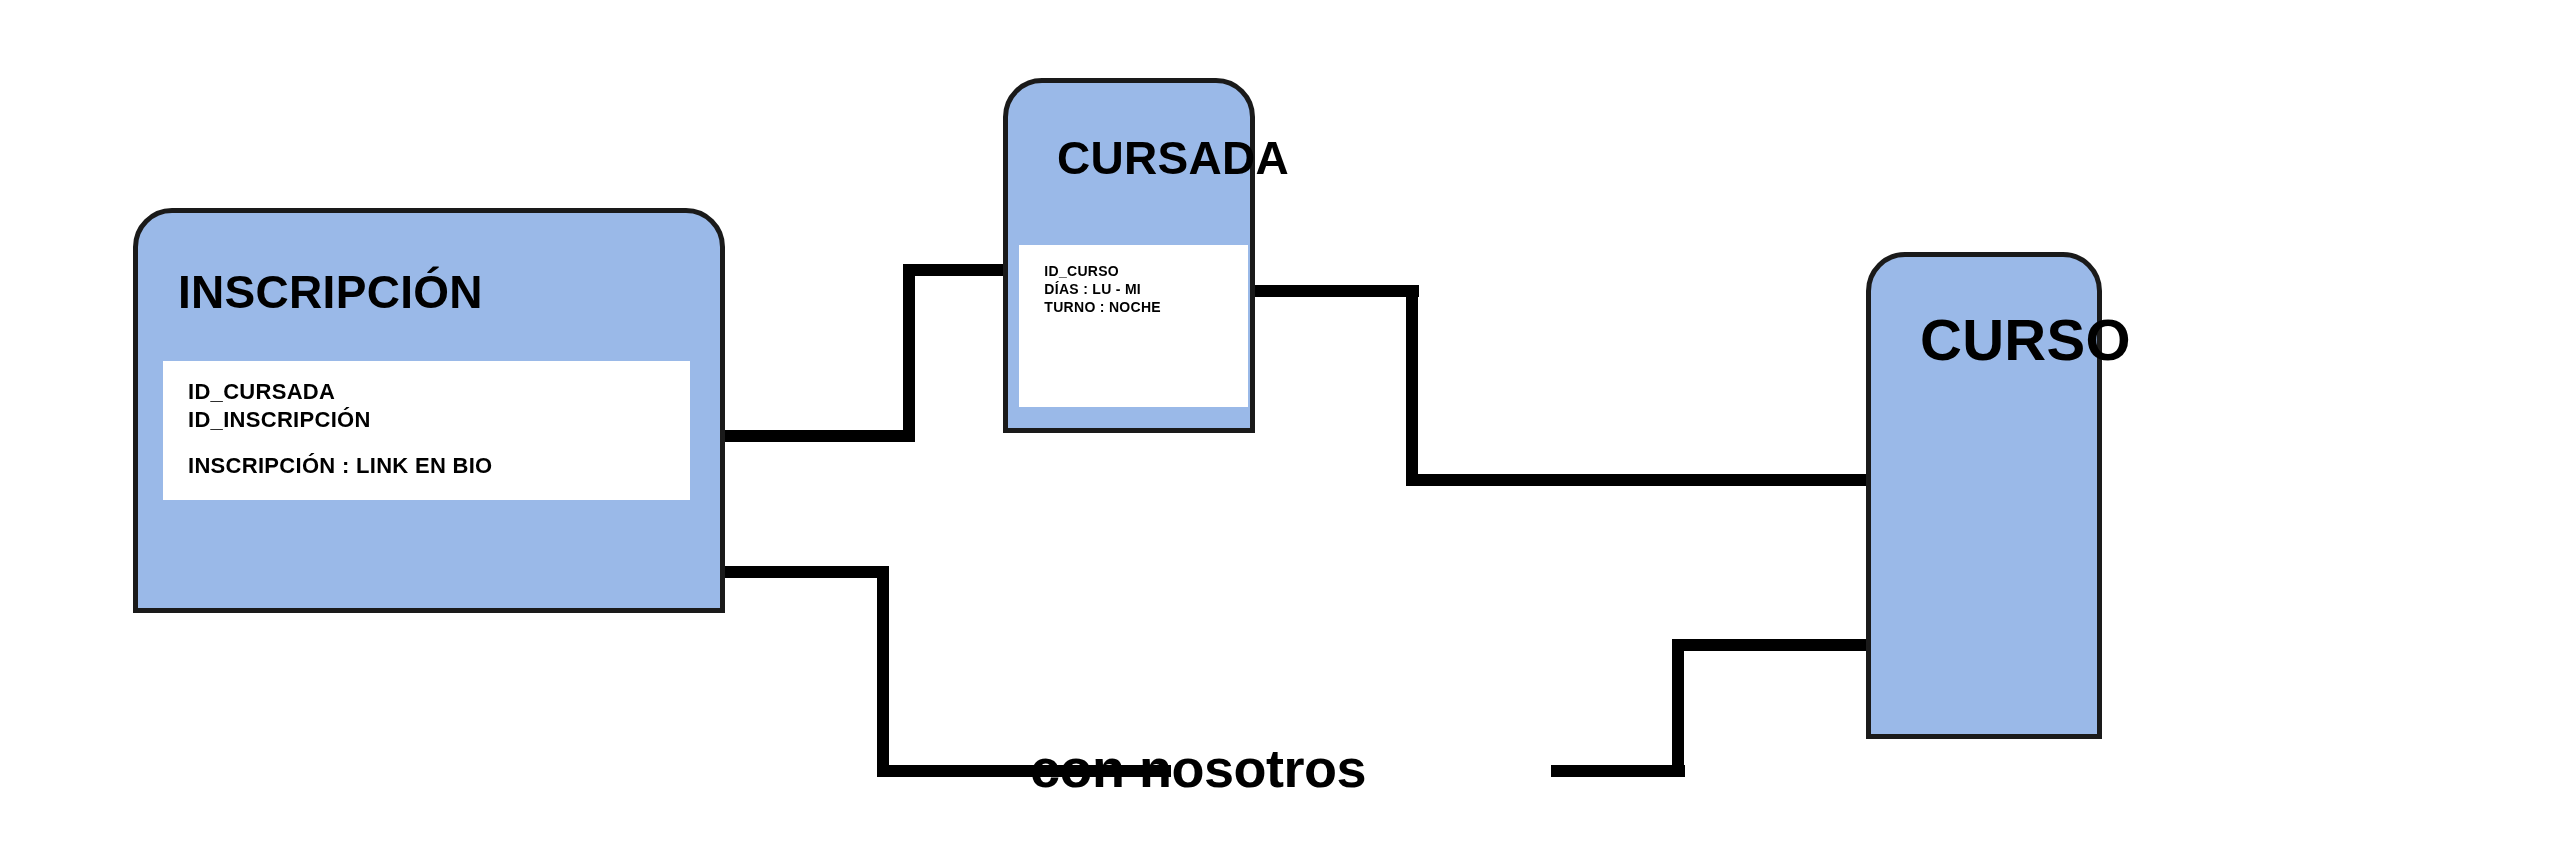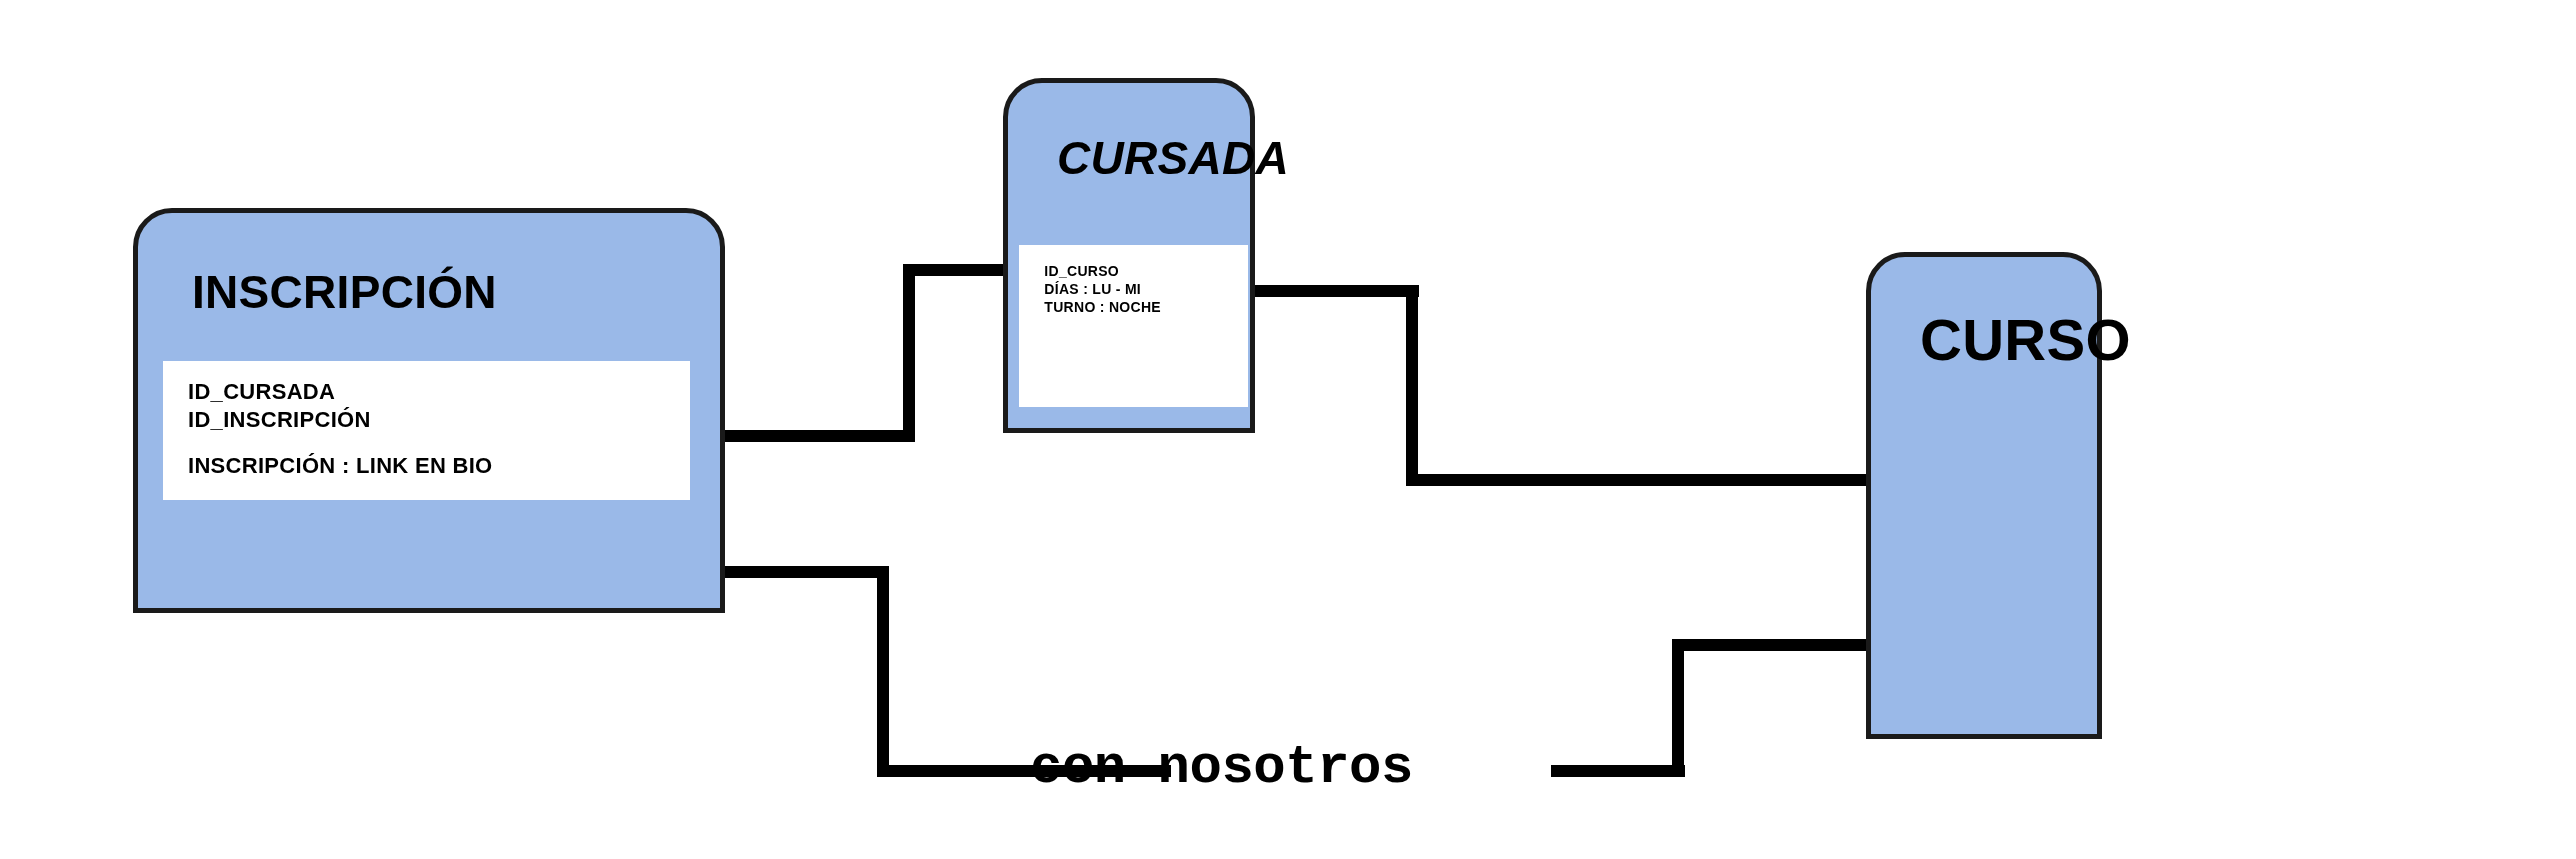--- a/index.html
+++ b/index.html
@@ -60,26 +60,26 @@
     position: absolute;
     color: #000000;
     font-weight: 900;
     white-space: nowrap;
     line-height: 1;
     letter-spacing: -0.5px;
   }
 
   
   #ent-inscripcion { left: 133px; top: 208px; width: 592px; height: 405px; }
-  #ttl-inscripcion { left: 54px;  top: 56px; font-size: 46px; }
+  #ttl-inscripcion { left: 40px;  top: 56px; font-size: 46px; }
   #pnl-inscripcion { left: 25px;  top: 148px; width: 527px; height: 139px; padding: 17.5px 0 0 25px; }
   #pnl-inscripcion .attr-line { font-size: 22px; }
 
   #ent-cursada { left: 1003px; top: 78px; width: 252px; height: 355px; }
-  #ttl-cursada  { left: 49px;  top: 52px; font-size: 46px; font-style: italic; }
+  #ttl-cursada  { left: 49px;  top: 52px; font-size: 46px; }
   #pnl-cursada  { left: 11.3px;  top: 162px; width: 229px; height: 162px; padding: 17.5px 0 0 25px; }
   #pnl-cursada .attr-line { font-size: 14px; }
 
   #ent-curso { left: 1866px; top: 252px; width: 236px; height: 487px; }
   #ttl-curso  { left: 49px;  top: 54px; font-size: 58px; }
   #pnl-curso  { left: 17.5px;  top: 147px; width: 212px; height: 295px; padding: 14.4px 0 0 21.6px; }
   #pnl-curso .attr-line { font-size: 22px; }
 
   .attr-gap { height: 20.6px; }
   .attr-line + .attr-line { margin-top: 2px; }
@@ -98,21 +98,21 @@
   <div class="seg-v" style="left:1406px; top:285px; width:12.4px; height:201px;"></div>
   <div class="seg-h" style="left:1406px; top:474px; width:464px;"></div>
 
   <div class="seg-h" style="left:721px; top:566px; width:168px;"></div>
   <div class="seg-v" style="left:877px; top:566px; width:12.4px; height:211px;"></div>
   <div class="seg-h" style="left:877px; top:765px; width:294px;"></div>
   <div class="seg-h" style="left:1551px; top:765px; width:134px;"></div>
   <div class="seg-v" style="left:1672px; top:639px; width:12.4px; height:138px;"></div>
   <div class="seg-h" style="left:1672px; top:639px; width:206px;"></div>
 
-  <div class="rel-label" style="left:1030px; top:741px; font-size:54px;font-family:Liberation Mono, monospace;">con nosotros</div>
+  <div class="rel-label" style="left:1030px; top:741px; font-size:54px;">con nosotros</div>
 
   <div class="entity" id="ent-inscripcion">
     <div class="entity-title" id="ttl-inscripcion">INSCRIPCIÓN</div>
     <div class="attr-panel" id="pnl-inscripcion">
       <div class="attr-line">ID_CURSADA</div>
       <div class="attr-line">ID_INSCRIPCIÓN</div>
       <div class="attr-gap"></div>
       <div class="attr-line">INSCRIPCIÓN :  LINK EN BIO</div>
     </div>
   </div>

